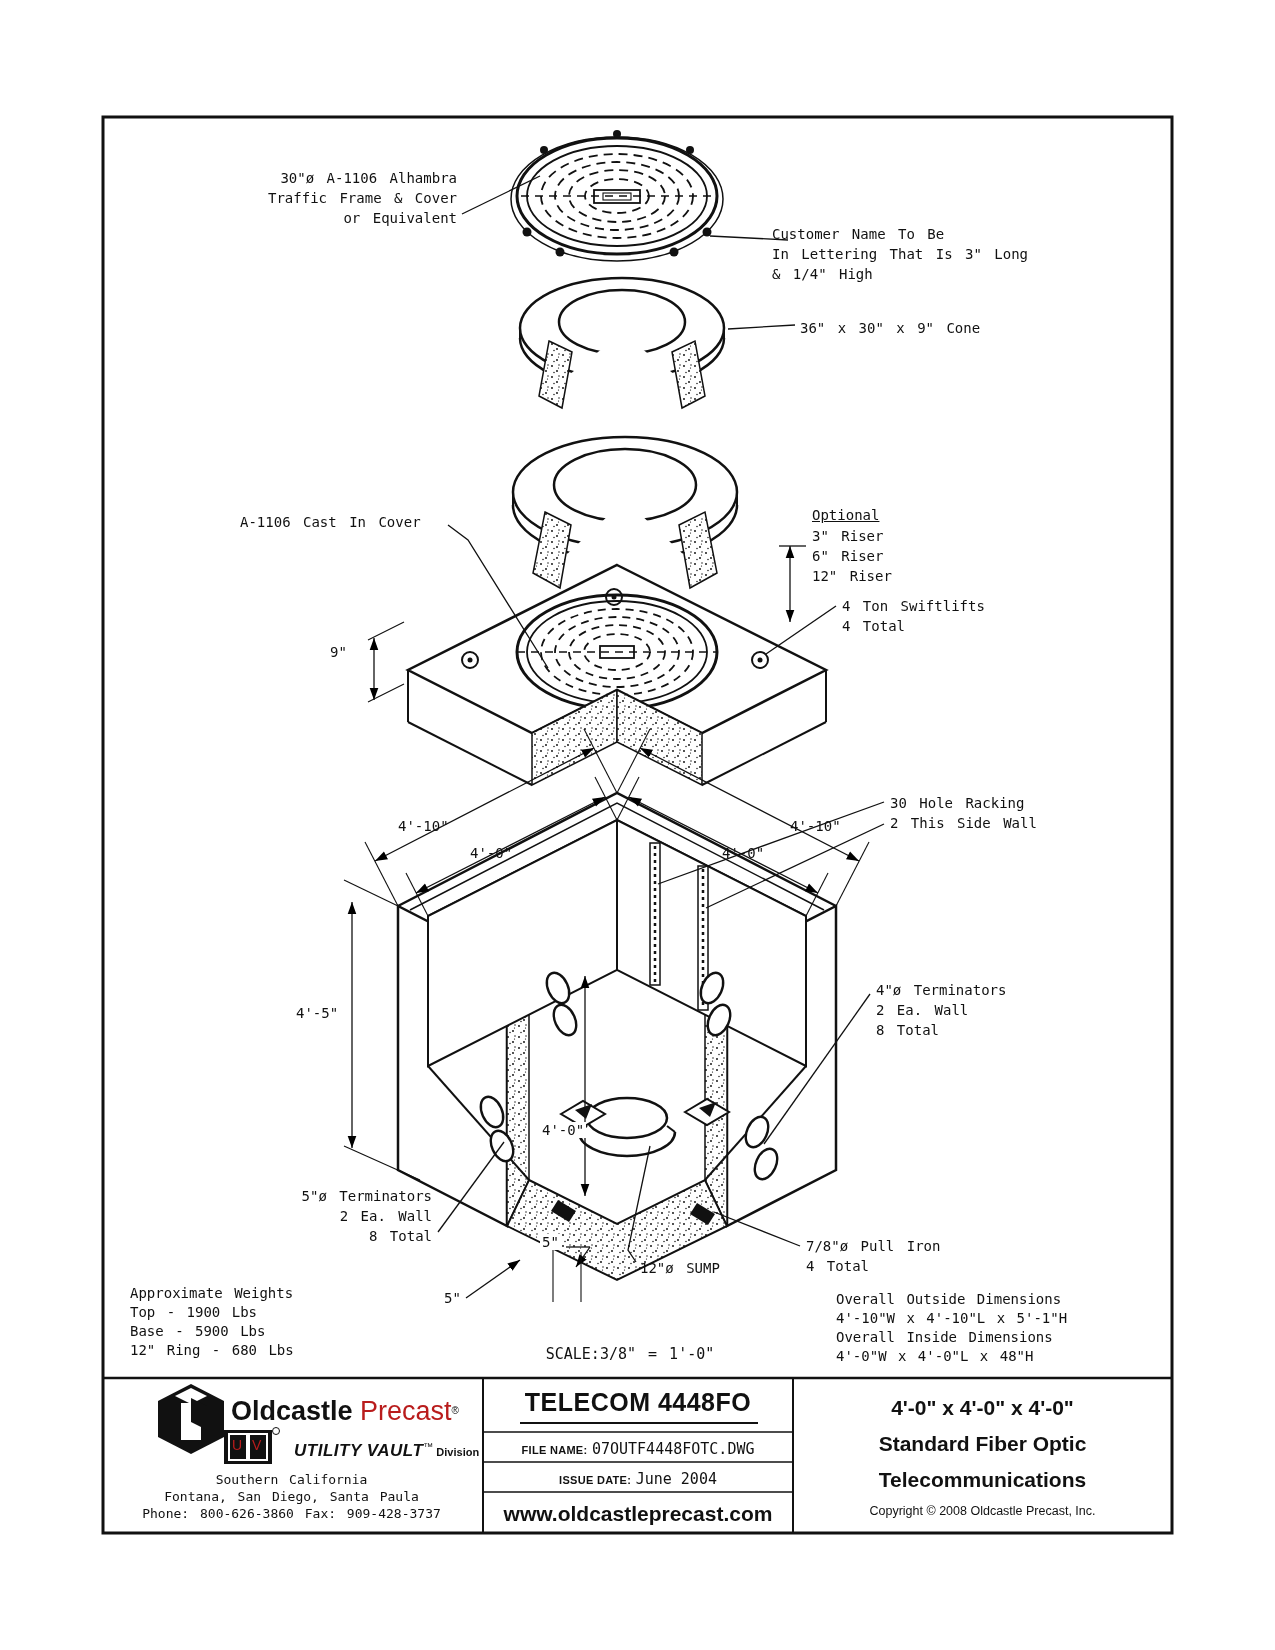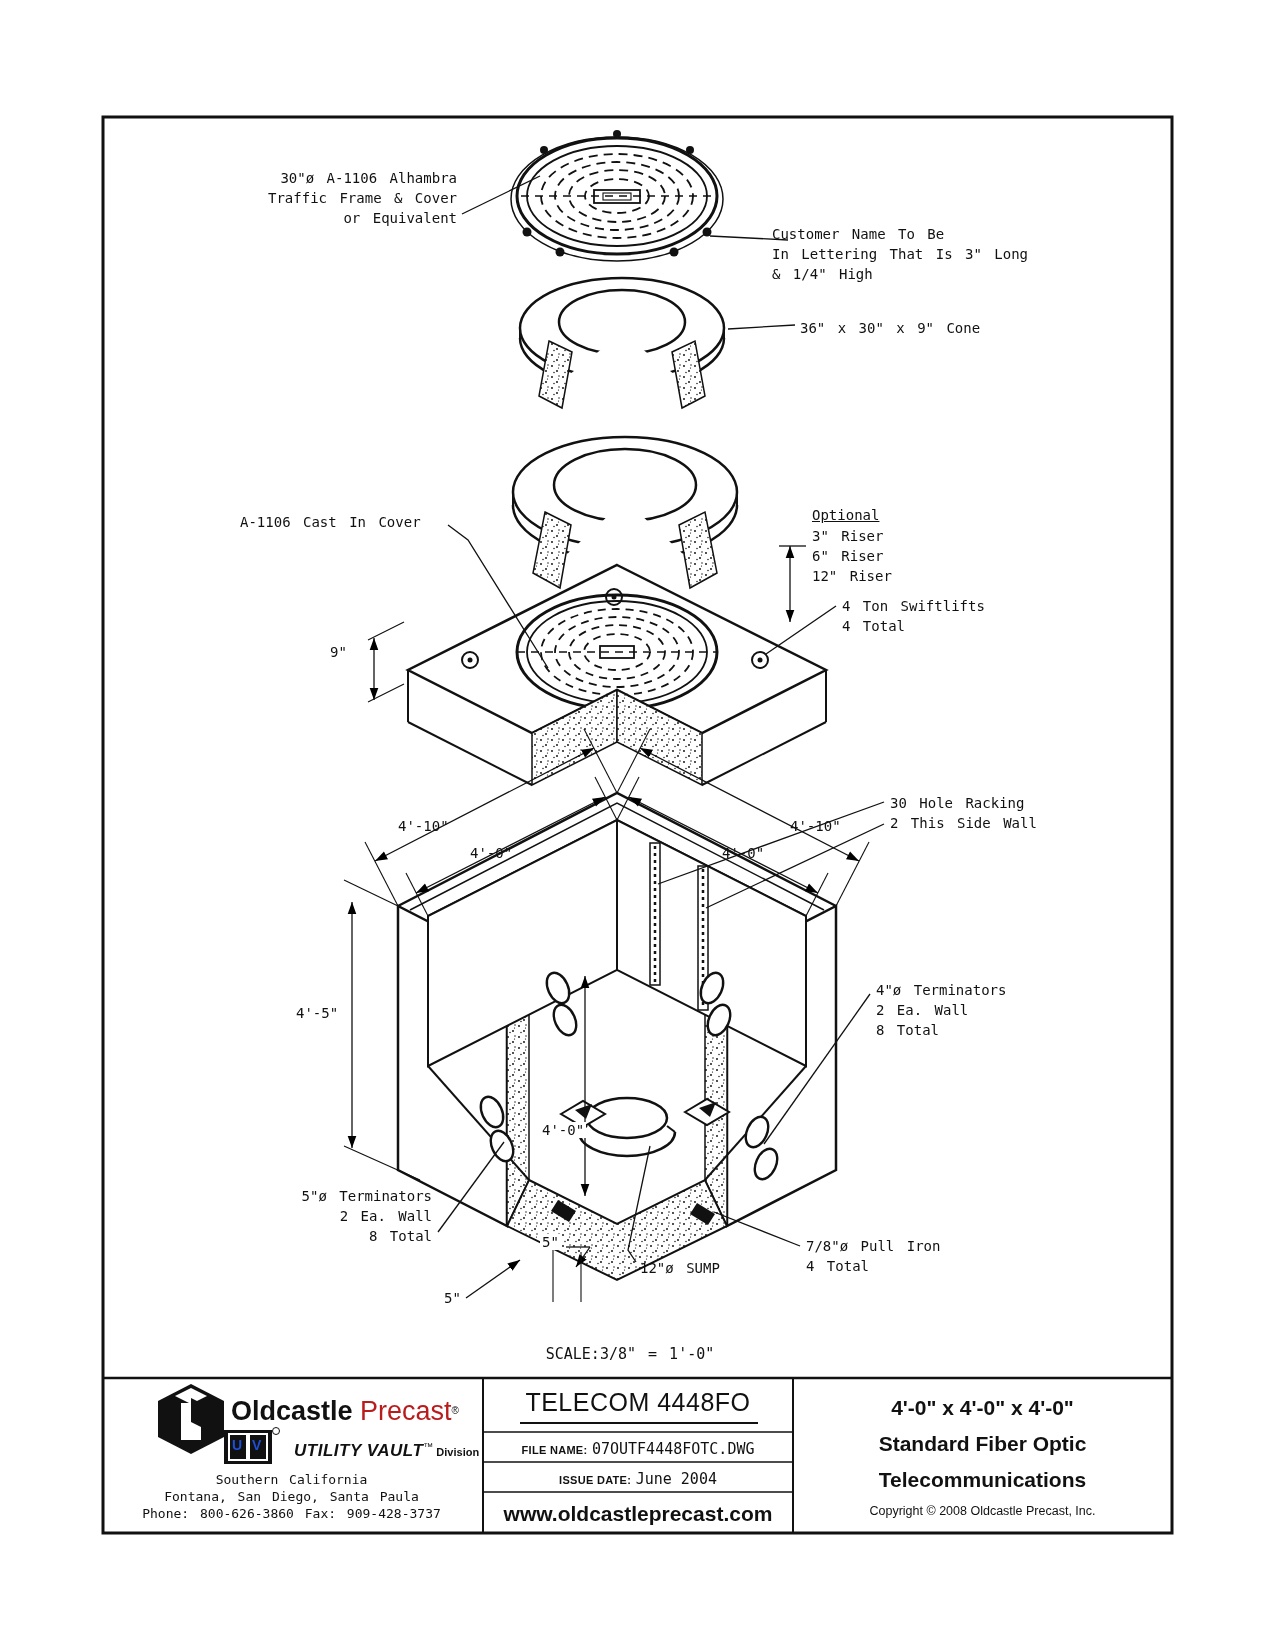--- a/index.html
+++ b/index.html
@@ -7,31 +7,31 @@
         font-family:"DejaVu Sans Mono",monospace;color:#111;}
   svg{position:absolute;left:0;top:0;}
   .lbl{position:absolute;font-size:14px;line-height:20px;white-space:pre-line;word-spacing:4px;color:#111;}
   .lbl.r{text-align:right;}
   .dim{position:absolute;font-size:14px;white-space:nowrap;word-spacing:2px;color:#111;}
   .wbg{background:#fff;padding:0 2px;}
   .u{text-decoration:underline;}
   .note{position:absolute;font-size:14px;line-height:19px;white-space:pre-line;word-spacing:3px;}
   .scale{position:absolute;font-size:15px;text-align:center;word-spacing:3px;}
   .tb-model{position:absolute;left:483px;width:310px;top:1388px;text-align:center;
-            font-family:"Liberation Sans",sans-serif;font-weight:normal;font-size:25px;letter-spacing:.5px;}
+            font-family:"Liberation Sans",sans-serif;font-weight:bold;font-size:25px;letter-spacing:.5px;}
   .tb-row{position:absolute;left:483px;width:310px;text-align:center;font-family:"Liberation Sans",sans-serif;}
   .tb-row .sm{font-size:11px;font-weight:bold;letter-spacing:.3px;}
   .tb-row .val{font-size:15px;font-family:"DejaVu Sans Mono",monospace;}
   .tb-web{top:1502px;font-weight:bold;font-size:21px;}
   .brandline{position:absolute;left:231px;top:1396px;font-family:"Liberation Sans",sans-serif;white-space:nowrap;}
   .brand-b{font-weight:bold;font-size:27px;}
   .brand-n{font-size:27px;color:#b91c1c;}
   .sup{font-size:10px;vertical-align:super;}
-  .uvtext{position:absolute;left:226px;top:1437px;width:44px;text-align:center;color:#1d4ed8;
-          font-family:"Liberation Sans",sans-serif;font-weight:bold;font-size:14px;letter-spacing:10px;padding-left:6px;box-sizing:border-box;}
+  .uvtext{position:absolute;left:226px;top:1437px;width:44px;text-align:center;color:#b91c1c;
+          font-family:"Liberation Sans",sans-serif;font-weight:normal;font-size:14px;letter-spacing:10px;padding-left:6px;box-sizing:border-box;}
   .utility{position:absolute;left:278px;top:1441px;font-family:"Liberation Sans",sans-serif;white-space:nowrap;}
   .uv-b{font-weight:bold;font-style:italic;font-size:17px;letter-spacing:.5px;margin-left:16px;}
   .uv-d{font-size:11px;font-weight:bold;}
   .addr{position:absolute;left:118px;width:347px;text-align:center;font-size:13px;word-spacing:3px;}
   .product{position:absolute;left:793px;width:379px;top:1390px;text-align:center;white-space:pre-line;
            font-family:"Liberation Sans",sans-serif;font-weight:bold;font-size:21px;line-height:36px;}
   .copyright{position:absolute;left:793px;width:379px;top:1504px;text-align:center;
              font-family:"Liberation Sans",sans-serif;font-size:12.5px;}
 </style>
 </head>
@@ -282,21 +282,29 @@
   <div class="dim" style="left:330px;top:644px;">9"</div>
   <div class="dim" style="left:398px;top:818px;">4'-10"</div>
   <div class="dim" style="left:470px;top:845px;">4'-0"</div>
   <div class="dim" style="left:790px;top:818px;">4'-10"</div>
   <div class="dim" style="left:722px;top:845px;">4'-0"</div>
   <div class="dim" style="left:296px;top:1005px;">4'-5"</div>
   <div class="dim wbg" style="left:540px;top:1122px;">4'-0"</div>
   <div class="dim wbg" style="left:540px;top:1234px;">5"</div>
   <div class="dim" style="left:444px;top:1290px;">5"</div>
 
+  <div class="note" style="left:130px;top:1284px;">Approximate Weights
+Top - 1900 Lbs
+Base - 5900 Lbs
+12" Ring - 680 Lbs</div>
   <div class="scale" style="left:500px;top:1345px;width:260px;">SCALE:3/8" = 1'-0"</div>
+  <div class="note" style="left:836px;top:1290px;">Overall Outside Dimensions
+4'-10"W x 4'-10"L x 5'-1"H
+Overall Inside Dimensions
+4'-0"W x 4'-0"L x 48"H</div>
 
   <div class="brandline">
     <span class="brand-b">Oldcastle</span><span class="brand-n"> Precast</span><span class="sup">®</span>
   </div>
   <div class="uvtext">UV</div>
   <div class="utility">
     <span class="uv-b">UTILITY VAULT</span><span class="sup">™</span><span class="uv-d"> Division</span>
   </div>
   <div class="addr" style="top:1472px;">Southern California</div>
   <div class="addr" style="top:1489px;">Fontana, San Diego, Santa Paula</div>

